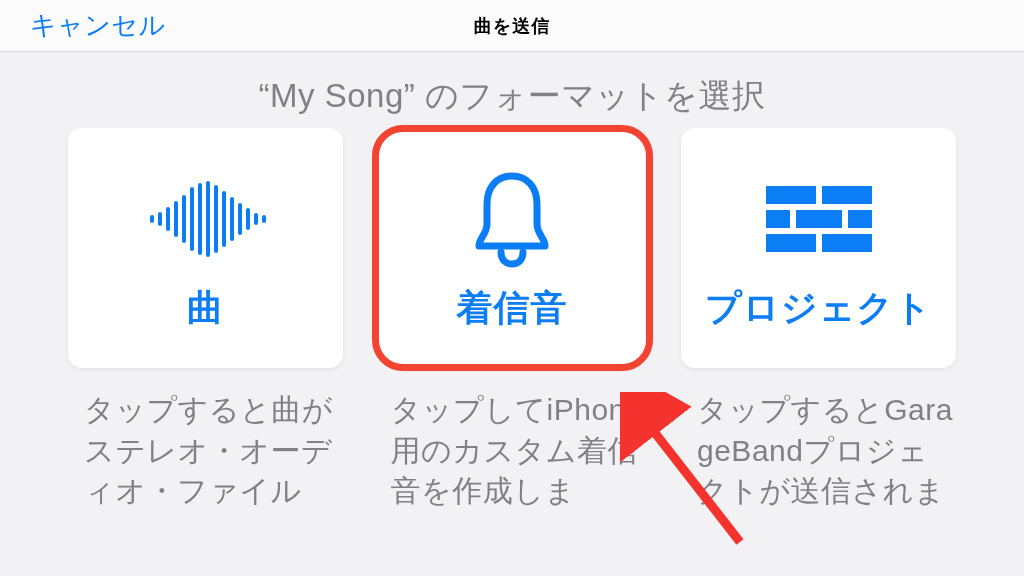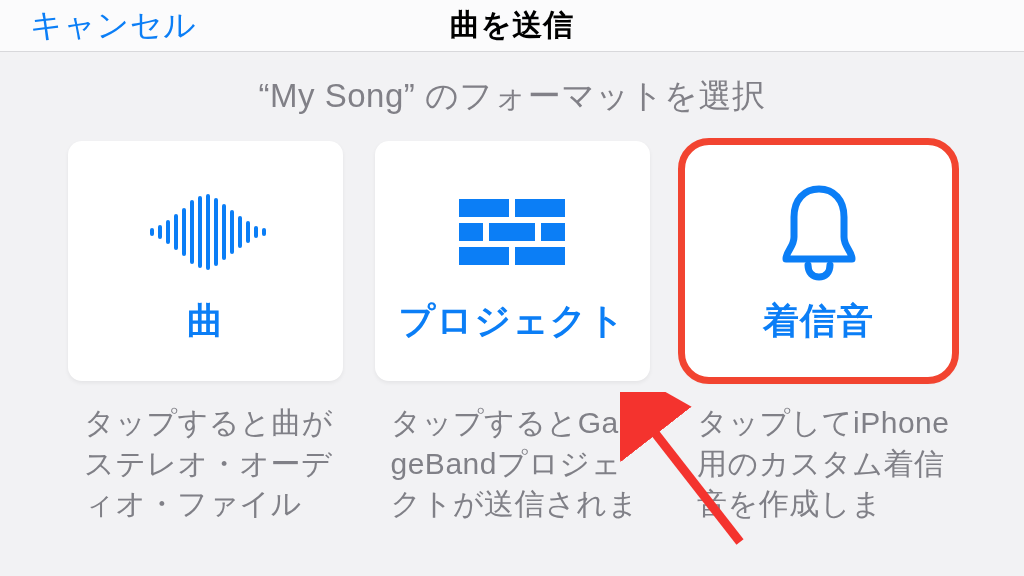--- a/index.html
+++ b/index.html
@@ -15,43 +15,43 @@
       height: 52px;
       background: #fbfbfc;
       border-bottom: 1px solid #d8d8db;
       display: flex;
       align-items: center;
       position: relative;
       padding: 0 30px;
     }
     .cancel-btn {
       color: #0b7ef6;
-      font-size: 32px;
+      font-size: 26px;
       font-weight: 400;
       cursor: pointer;
       letter-spacing: 0.5px;
     }
     .header-title {
       position: absolute;
       left: 50%;
       transform: translateX(-50%);
-      font-size: 30px;
+      font-size: 18px;
       font-weight: 600;
       color: #000;
       letter-spacing: 1px;
     }
     .content {
       padding: 22px 68px 0 68px;
     }
     .subtitle {
       text-align: center;
       font-size: 33px;
       color: #818087;
       font-weight: 400;
-      margin-bottom: 22px;
+      margin-bottom: 9px;
       letter-spacing: 0.5px;
     }
     .subtitle .quote-open::before { content: "“"; }
     .subtitle .quote-close::after { content: "”"; }
     .options {
       display: flex;
       justify-content: space-between;
       gap: 28px;
     }
     .option-col {
@@ -153,52 +153,52 @@
               <line x1="118" y1="38" x2="118" y2="42"></line>
             </g>
           </svg>
         </div>
         <div class="card-label">曲</div>
       </div>
       <div class="desc">タップすると曲がステレオ・オーディオ・ファイル</div>
     </div>
 
     <div class="option-col">
+      <div class="card highlighted">
+        <div class="icon-slot">
+          <svg width="110" height="110" viewBox="0 0 110 110">
+            <path d="M55 12 C40 12 30 23 30 40 L30 60 C30 70 22 74 22 82 L88 82 C88 74 80 70 80 60 L80 40 C80 23 70 12 55 12 Z" fill="none" stroke="#0b7ef6" stroke-width="7" stroke-linejoin="round"></path>
+            <path d="M44 88 C44 96 49 100 55 100 C61 100 66 96 66 88" fill="none" stroke="#0b7ef6" stroke-width="7" stroke-linecap="round"></path>
+          </svg>
+        </div>
+        <div class="card-label">着信音</div>
+      </div>
+      <div class="desc">タップしてiPhone用のカスタム着信音を作成しま</div>
+    </div>
+
+    <div class="option-col">
       <div class="card">
         <div class="icon-slot">
           <svg width="110" height="70" viewBox="0 0 110 70">
             <g fill="#0b7ef6">
               <rect x="2" y="2" width="50" height="18"></rect>
               <rect x="58" y="2" width="50" height="18"></rect>
               <rect x="2" y="26" width="24" height="18"></rect>
               <rect x="32" y="26" width="46" height="18"></rect>
               <rect x="84" y="26" width="24" height="18"></rect>
               <rect x="2" y="50" width="50" height="18"></rect>
               <rect x="58" y="50" width="50" height="18"></rect>
             </g>
           </svg>
         </div>
         <div class="card-label">プロジェクト</div>
       </div>
       <div class="desc">タップするとGarageBandプロジェクトが送信されま</div>
     </div>
 
-    <div class="option-col">
-      <div class="card highlighted">
-        <div class="icon-slot">
-          <svg width="110" height="110" viewBox="0 0 110 110">
-            <path d="M55 12 C40 12 30 23 30 40 L30 60 C30 70 22 74 22 82 L88 82 C88 74 80 70 80 60 L80 40 C80 23 70 12 55 12 Z" fill="none" stroke="#0b7ef6" stroke-width="7" stroke-linejoin="round"></path>
-            <path d="M44 88 C44 96 49 100 55 100 C61 100 66 96 66 88" fill="none" stroke="#0b7ef6" stroke-width="7" stroke-linecap="round"></path>
-          </svg>
-        </div>
-        <div class="card-label">着信音</div>
-      </div>
-      <div class="desc">タップしてiPhone用のカスタム着信音を作成しま</div>
-    </div>
-
   </div>
 </div>
 
 <svg class="arrow" width="130" height="160" viewBox="0 0 130 160">
   <defs>
     <marker id="ah" markerWidth="14" markerHeight="14" refX="4" refY="5" orient="auto">
       <polygon points="0,0 12,5 0,10" fill="#f4332e"></polygon>
     </marker>
   </defs>
   <line x1="120" y1="150" x2="14" y2="14" stroke="#f4332e" stroke-width="9" marker-end="url(#ah)"></line>

